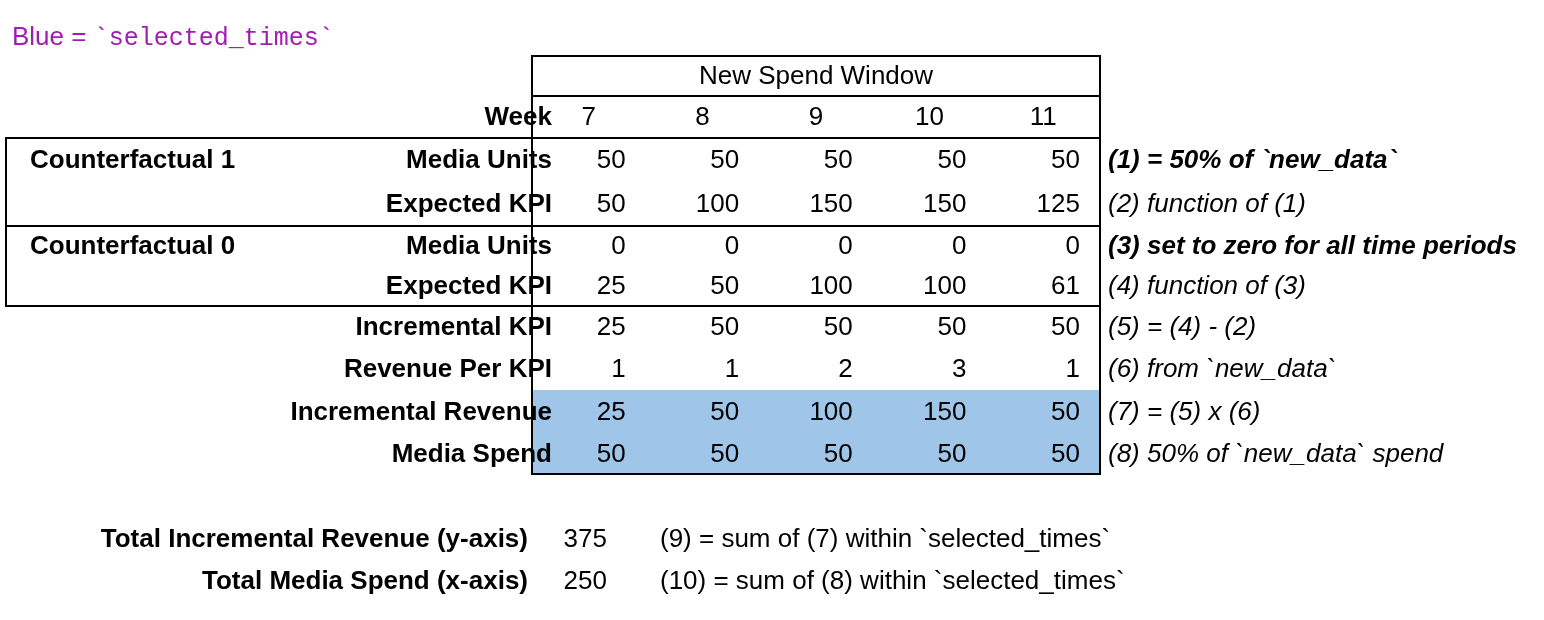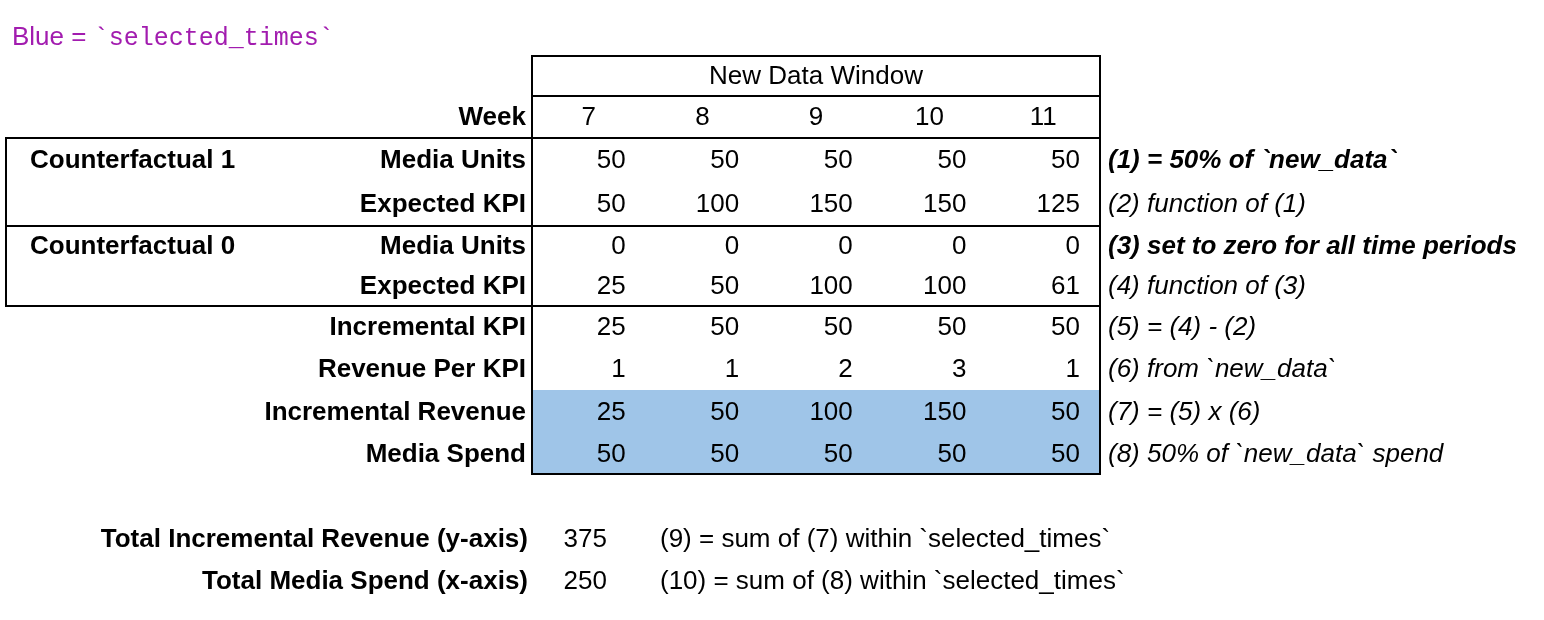--- a/index.html
+++ b/index.html
@@ -10,21 +10,21 @@
   
   .legend{position:absolute;left:12px;top:18px;height:36px;line-height:36px;color:#a21caf;white-space:pre;}
   .legend .code{font-family:"Liberation Mono",monospace;font-size:25px;}
   
   .bline{position:absolute;background:#000000;z-index:3;}
   .box{position:absolute;border:2px solid #000000;box-sizing:border-box;z-index:3;}
   
   .highlight{position:absolute;left:533px;top:390px;width:566px;height:84px;background:#9fc5e8;z-index:1;}
   
   .trow{position:absolute;left:0;width:1544px;z-index:2;}
-  .rowlabel{position:absolute;left:0;top:0;width:526px;text-align:right;font-weight:bold;height:100%;}
+  .rowlabel{position:absolute;left:0;top:0;width:526px;text-align:right;font-weight:bold;height:100%;padding-left:26px;}
   .grouplabel{position:absolute;left:30px;top:0;font-weight:bold;height:100%;}
   .cells{position:absolute;left:532px;top:0;width:568px;height:100%;display:flex;}
   .cell{flex:1;box-sizing:border-box;}
   .cells.nums .cell{text-align:right;padding-right:20px;}
   .cells.weeks .cell{text-align:center;}
   .note{position:absolute;left:1108px;top:0;white-space:nowrap;height:100%;font-style:italic;}
   .bold{font-weight:bold;}
   .ndw-title{position:absolute;left:531px;top:55px;width:570px;height:40px;line-height:40px;text-align:center;z-index:2;}
   
   .totlabel{position:absolute;left:0;top:0;width:520px;text-align:right;font-weight:bold;height:100%;margin-left:8px;}
@@ -40,21 +40,21 @@
 
   <div class="highlight"></div>
 
   <div class="box" style="left:531px;top:55px;width:570px;height:420px;"></div>
   <div class="bline" style="left:531px;top:95px;width:570px;height:2px;"></div>
   <div class="bline" style="left:5px;top:137px;width:1096px;height:2px;"></div>
   <div class="bline" style="left:5px;top:225px;width:1096px;height:2px;"></div>
   <div class="bline" style="left:5px;top:305px;width:1096px;height:2px;"></div>
   <div class="bline" style="left:5px;top:137px;width:2px;height:170px;"></div>
 
-  <div class="ndw-title">New Data Window</div>
+  <div class="ndw-title">New Spend Window</div>
 
   <div class="trow" style="top:95px;height:42px;line-height:42px;">
     <div class="rowlabel">Week</div>
     <div class="cells weeks">
       <div class="cell">7</div>
       <div class="cell">8</div>
       <div class="cell">9</div>
       <div class="cell">10</div>
       <div class="cell">11</div>
     </div>

